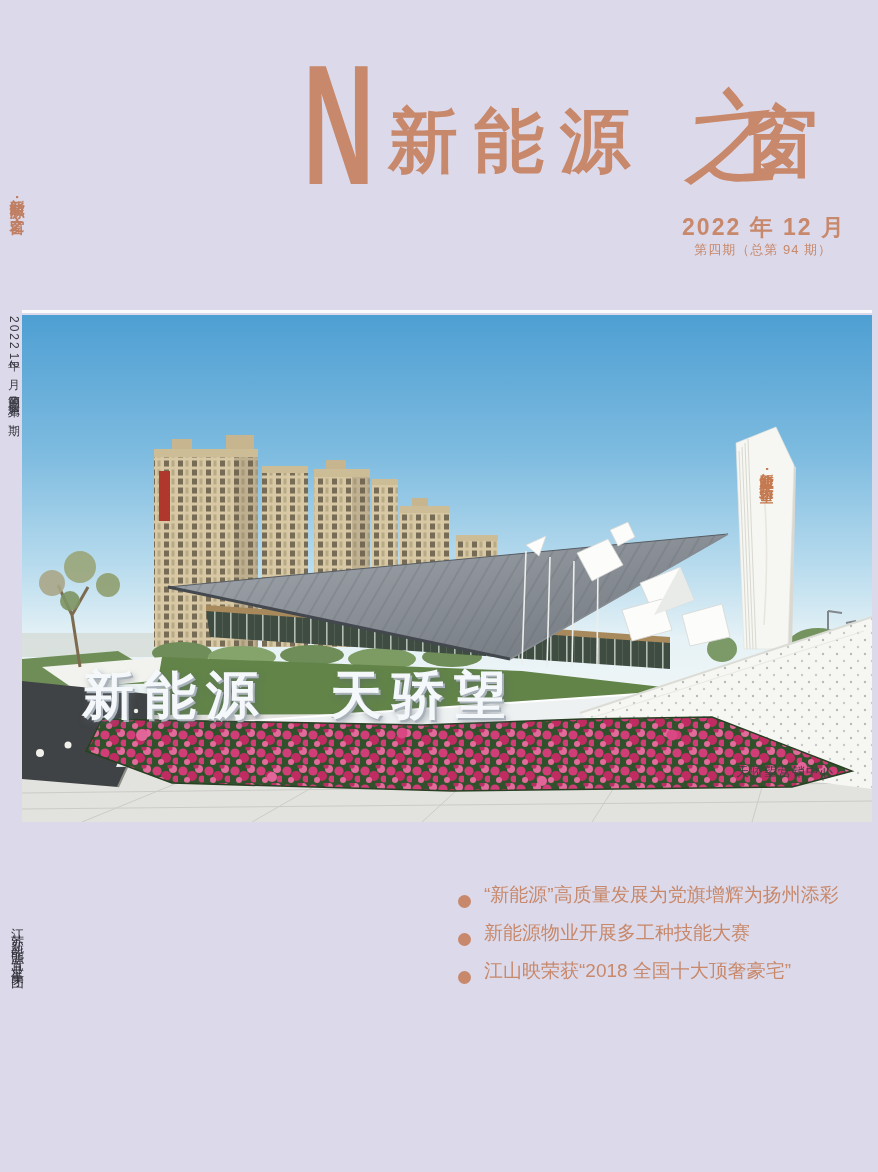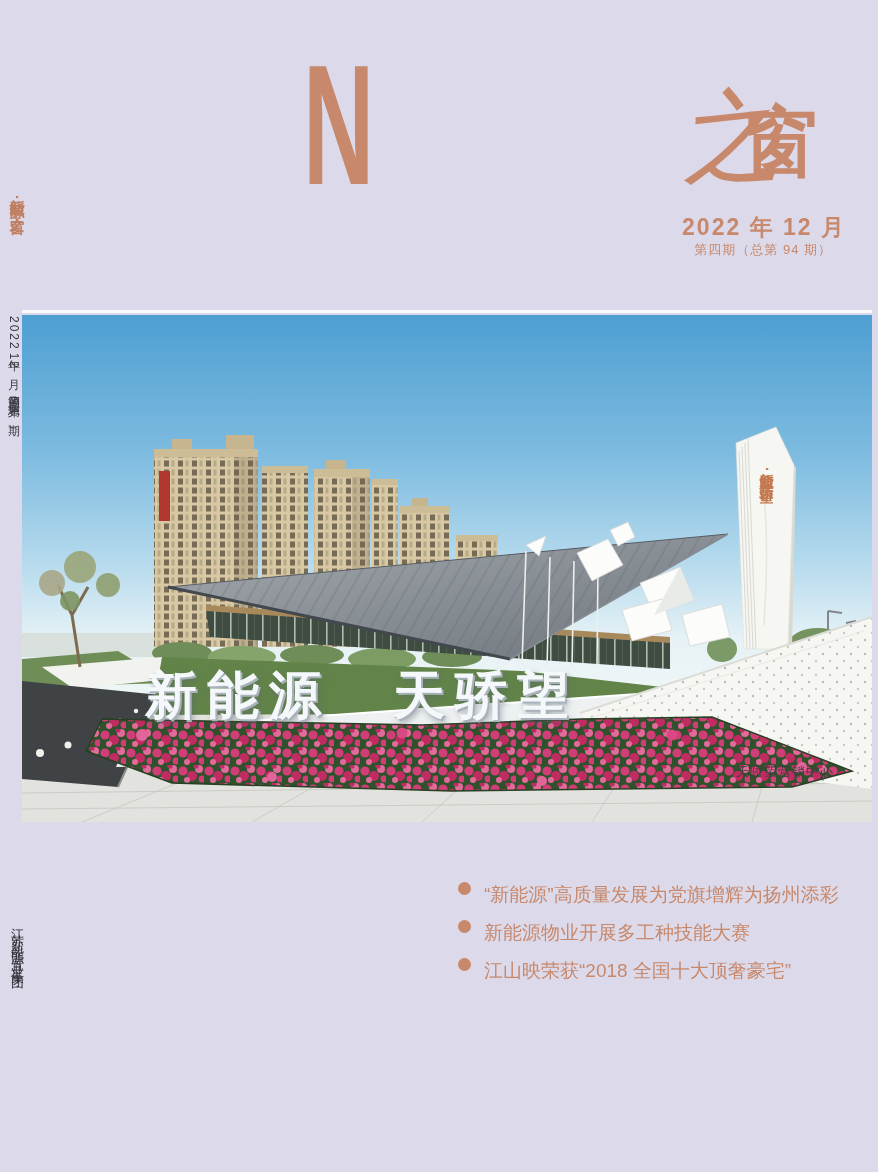--- a/index.html
+++ b/index.html
@@ -23,43 +23,44 @@
   
   .vtext{writing-mode:vertical-rl;text-orientation:mixed;white-space:nowrap;}
   .spine-logo{position:absolute;left:7px;top:186px;font-size:15px;font-weight:bold;letter-spacing:3px;color:#c07f63;}
   .spine-issue{position:absolute;left:5px;top:316px;font-size:12px;letter-spacing:2px;color:#3a3a44;}
   .spine-company{position:absolute;left:8px;top:918px;font-size:13px;letter-spacing:6px;color:#2c2c34;}
 
   
   .photo-topline{position:absolute;left:22px;top:310px;width:850px;height:3px;background:#fbfbfd;}
   .photo{position:absolute;left:22px;top:315px;width:850px;height:507px;overflow:hidden;}
   .photo svg{display:block;width:100%;height:100%;}
-  .overlay-title{position:absolute;left:60px;top:346px;width:560px;text-align:center;
+  .overlay-title{position:absolute;left:60px;top:346px;width:560px;text-align:left;
                  font-size:52px;font-weight:bold;letter-spacing:10px;color:#f5f8fa;white-space:nowrap;
                  text-shadow:2px 2px 0 #a9b2ba, 3px 4px 6px rgba(90,100,110,.55);}
   .sign-text{position:absolute;left:736px;top:146px;writing-mode:vertical-rl;text-orientation:mixed;
              font-size:14px;font-weight:bold;letter-spacing:2px;color:#c4794f;white-space:nowrap;}
   .caption{position:absolute;left:698px;top:448px;font-size:13px;letter-spacing:1px;color:#3e3e3e;white-space:nowrap;margin-left:16px;}
 
   
   .headlines{position:absolute;left:458px;top:882px;}
-  .headline{display:flex;align-items:flex-start;gap:13px;margin-bottom:12px;height:26px;}
+  .headline{display:flex;align-items:flex-end;gap:13px;margin-bottom:12px;height:26px;}
   .bullet{width:13px;height:13px;border-radius:50%;background:#c8886b;flex:0 0 auto;}
   .headline-text{font-size:19px;line-height:26px;color:#c8886b;white-space:nowrap;}
 </style>
 </head>
 <body>
 
 <div class="page">
 
   <div class="spine-logo vtext">新能源·之窗</div>
   <div class="spine-issue vtext">2022年12月　第四期（总第94期）</div>
   <div class="spine-company vtext">江苏新能源置业集团</div>
 
   <div class="big-n">N</div>
+  <div class="cn-title">新能源</div>
   <div class="zhi">之</div>
   <div class="chuang">窗</div>
   <div class="date-line">2022 年 12 月</div>
   <div class="issue-line">第四期（总第 94 期）</div>
 
   <div class="photo-topline"></div>
   <div class="photo">
     <svg viewBox="0 0 850 507" preserveAspectRatio="none" xmlns="http://www.w3.org/2000/svg">
       <defs>
         <linearGradient id="sky" x1="0" y1="0" x2="0" y2="1">

